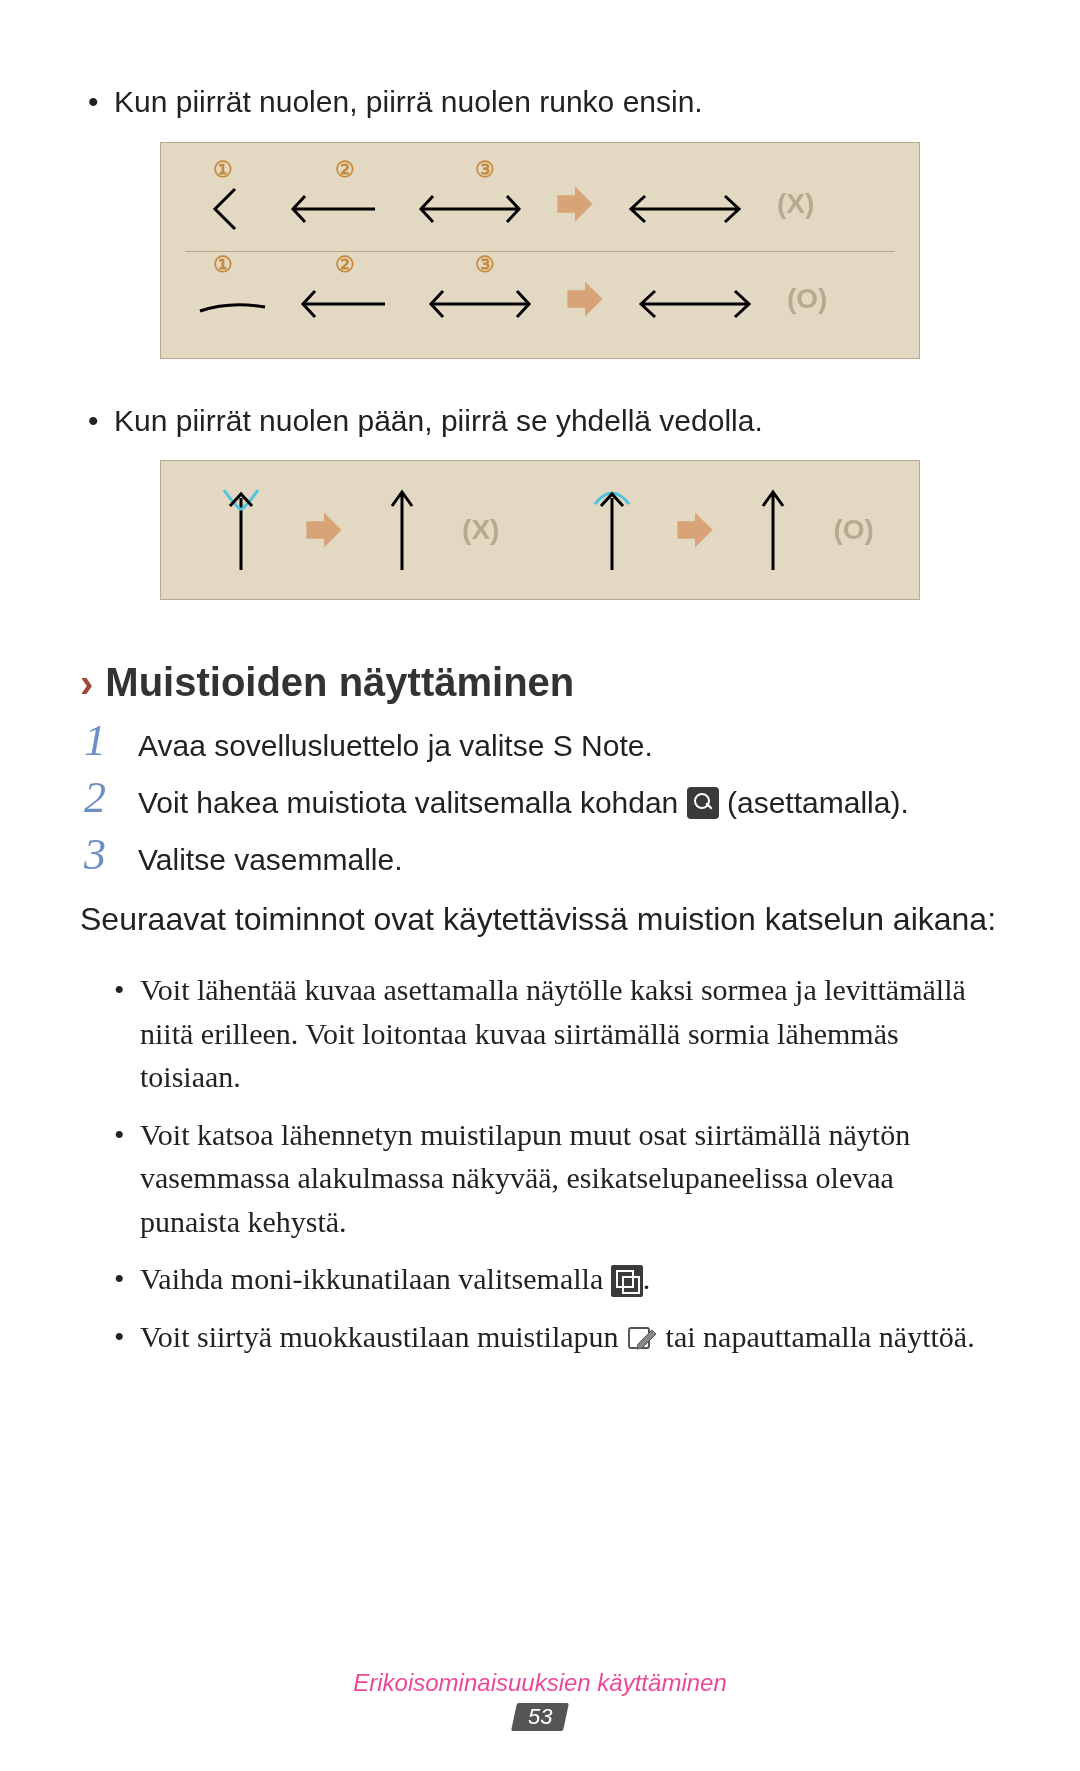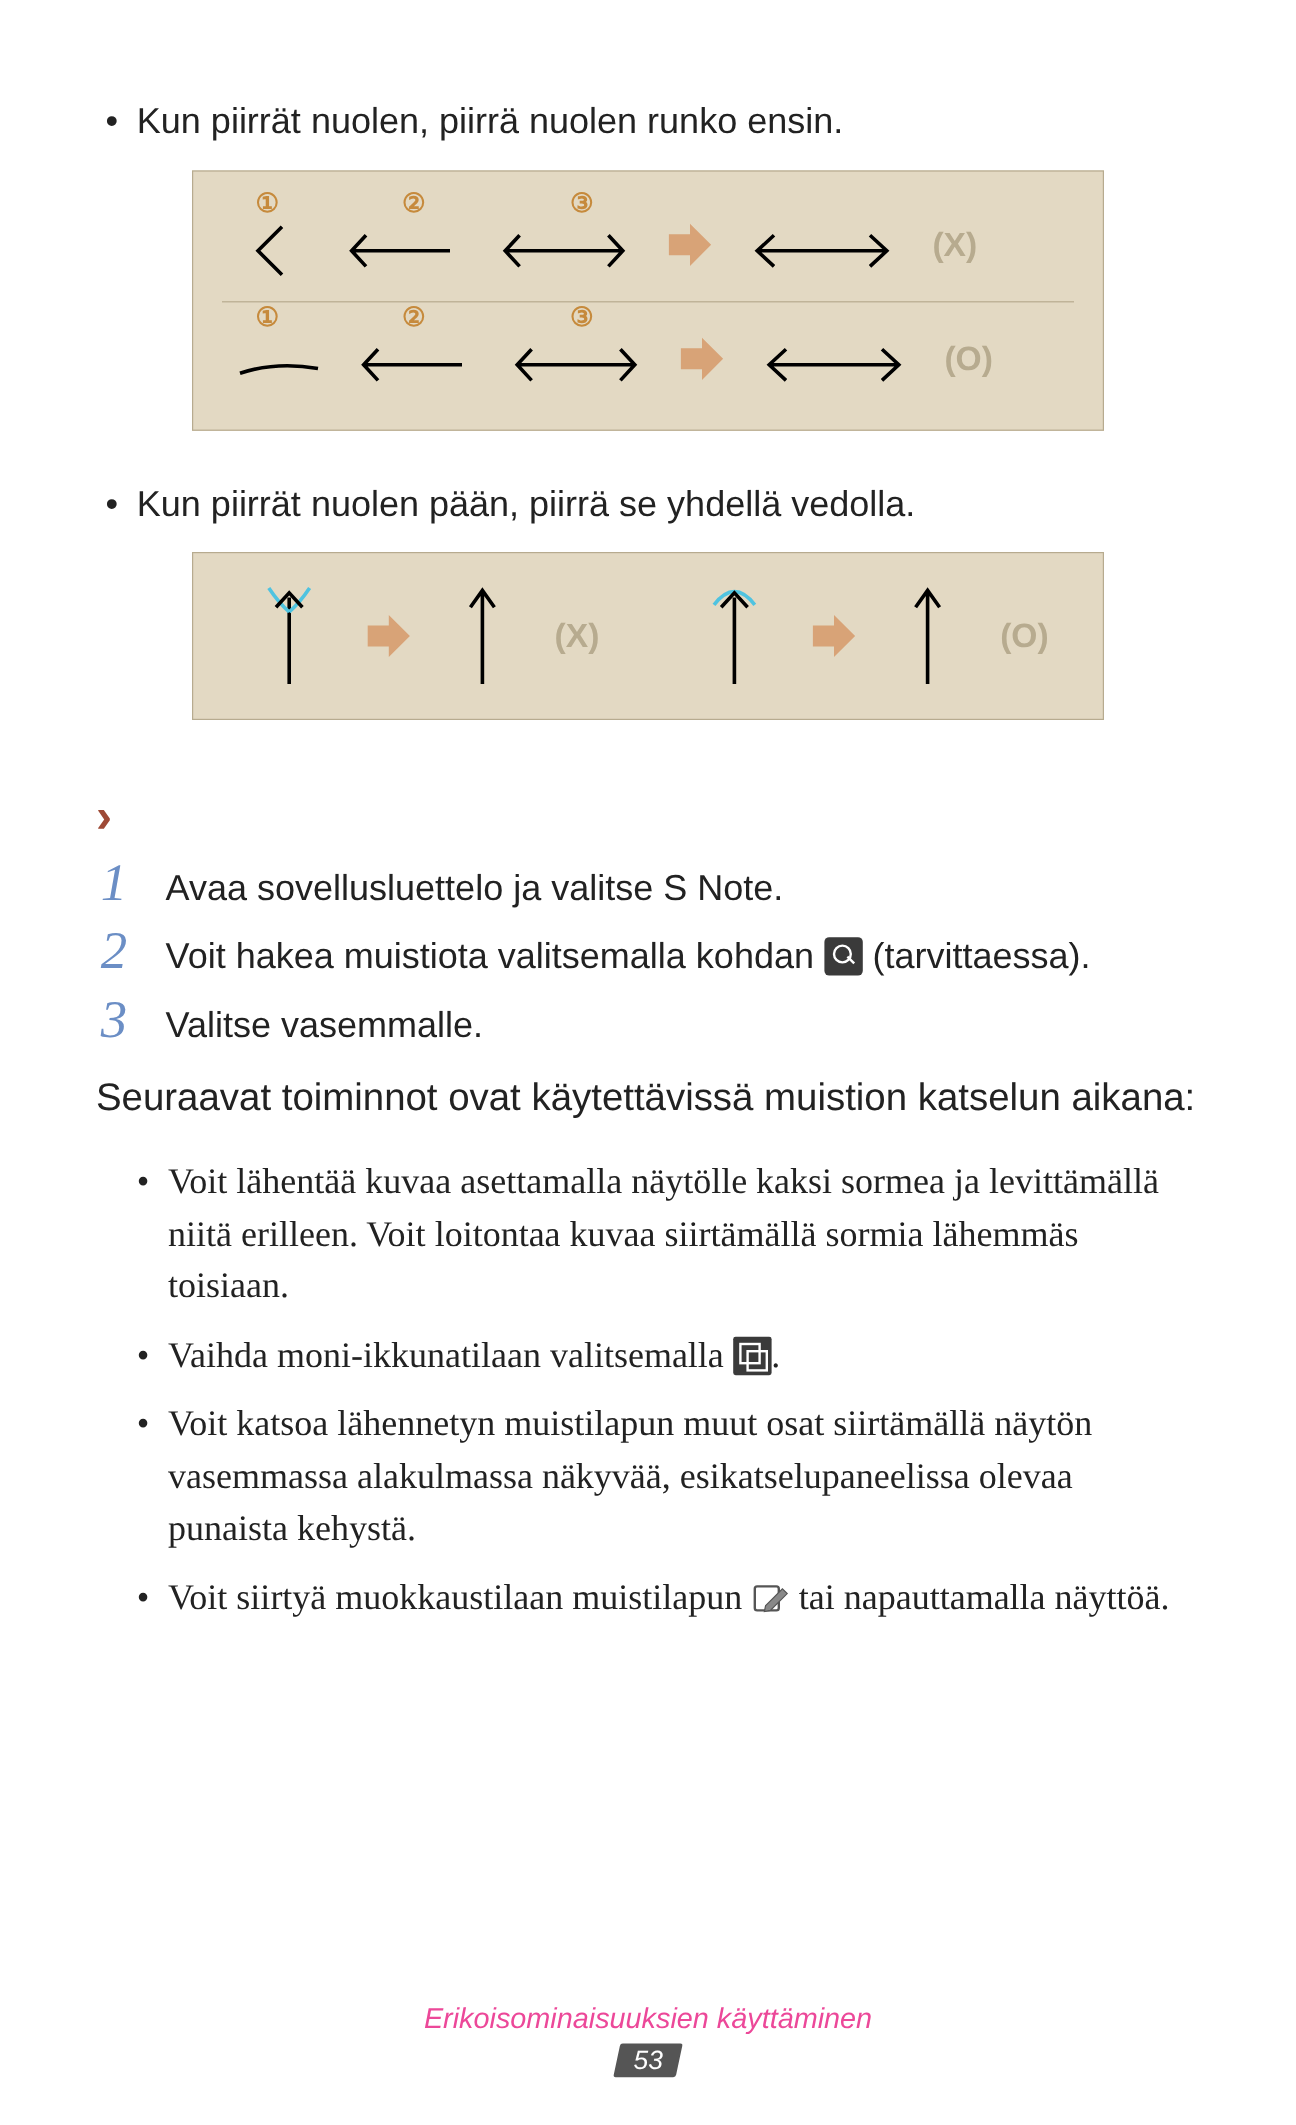--- a/index.html
+++ b/index.html
@@ -276,47 +276,48 @@
       <path d="M4 12 L20 12 L20 4 L36 20 L20 36 L20 28 L4 28 Z" fill="#d8a377"></path>
     </svg>
   <svg class="svg-cell" width="60" height="100">
     <path d="M30 90 L30 14 M20 26 L30 12 L40 26" stroke="#000" stroke-width="3" fill="none"></path>
   </svg>
   <span class="result-label">(O)</span>
 </div>
 
 <div class="section-heading">
   <span class="chevron-icon">›</span>
+  <span>Muistioiden näyttäminen</span>
 </div>
 
 <div class="num-step">
   <span class="num">1</span>
   <span class="txt">
     <span>Avaa sovellusluettelo ja valitse </span><span class="bold">S Note</span><span>.</span>
   </span>
 </div>
 <div class="num-step">
   <span class="num">2</span>
   <span class="txt">
-    <span>Voit hakea muistiota valitsemalla kohdan </span><span class="inline-icon search"></span><span> (tarvittaessa).</span>
+    <span>Voit hakea muistiota valitsemalla kohdan </span><span class="inline-icon search"></span><span> (asettamalla).</span>
   </span>
 </div>
 <div class="num-step">
   <span class="num">3</span>
   <span class="txt">Valitse vasemmalle.</span>
 </div>
 
 <div class="para">Seuraavat toiminnot ovat käytettävissä muistion katselun aikana:</div>
 
 <div class="indent-bullets">
   <div class="bullet-line">Voit lähentää kuvaa asettamalla näytölle kaksi sormea ja levittämällä niitä erilleen. Voit loitontaa kuvaa siirtämällä sormia lähemmäs toisiaan.</div>
+  <div class="bullet-line">Voit katsoa lähennetyn muistilapun muut osat siirtämällä näytön vasemmassa alakulmassa näkyvää, esikatselupaneelissa olevaa punaista kehystä.</div>
   <div class="bullet-line">
     <span>Vaihda moni-ikkunatilaan valitsemalla </span><span class="inline-icon multi"></span><span>.</span>
   </div>
-  <div class="bullet-line">Voit katsoa lähennetyn muistilapun muut osat siirtämällä näytön vasemmassa alakulmassa näkyvää, esikatselupaneelissa olevaa punaista kehystä.</div>
   <div class="bullet-line">
     <span>Voit siirtyä muokkaustilaan muistilapun </span><span class="inline-icon edit"><svg viewBox="0 0 32 32">
           <rect x="3" y="6" width="20" height="20" rx="2" fill="none" stroke="#555" stroke-width="2"></rect>
           <path d="M12 22 L26 8 L30 12 L16 26 L11 27 Z" fill="#888" stroke="#555" stroke-width="1"></path>
         </svg></span><span> tai napauttamalla näyttöä.</span>
   </div>
 </div>
 
 <div class="footer">
   <div class="footer-text">Erikoisominaisuuksien käyttäminen</div>

